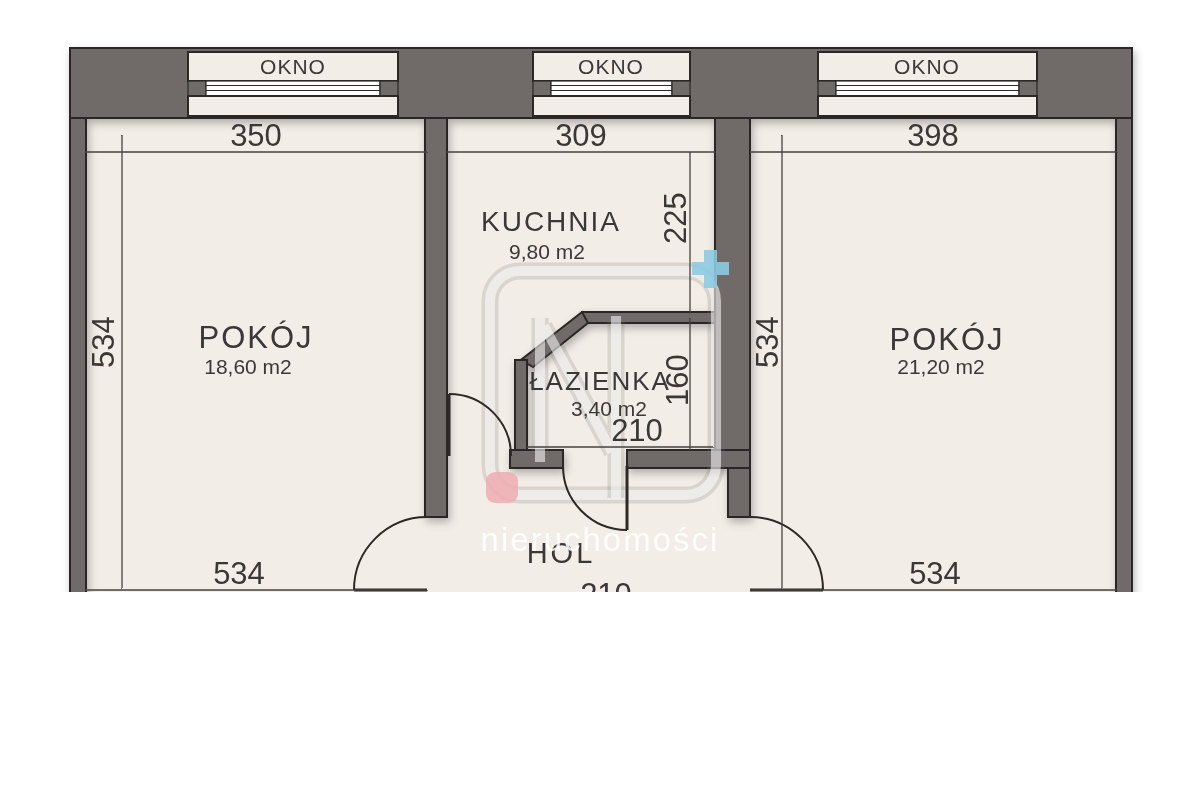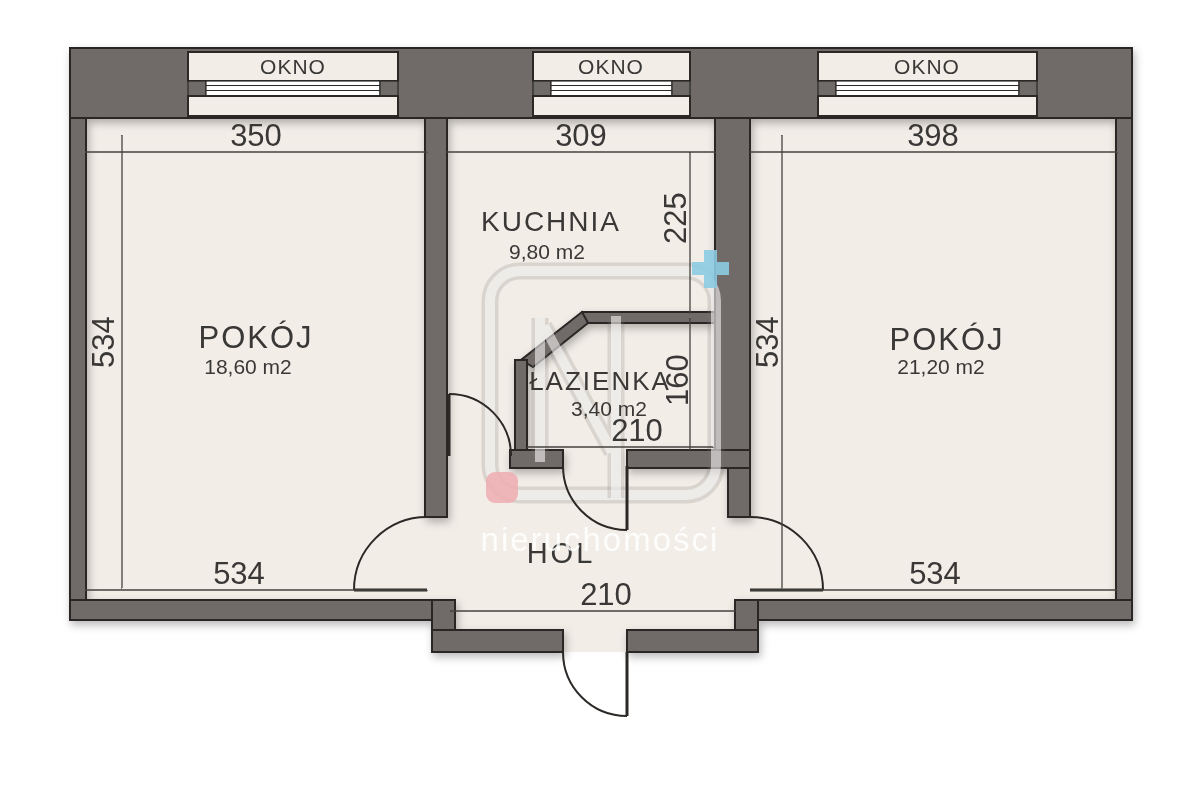--- a/index.html
+++ b/index.html
@@ -1,17 +1,17 @@
 <!DOCTYPE html>
 <html style="--background: #ffffff; --wall: #6f6b68; --wall-outline: #2b2826; --floor: #f2ede7; --dim-line: #45423f; --text: #3a3837; --watermark-blue: #8ccbe2; --watermark-pink: #efadb2; --watermark-white: rgba(255,255,255,0.55);"><head>
 <meta charset="utf-8">
 <title>Floor plan</title>
 <style>
   html,body{margin:0;padding:0;background:var(--background,#fff);}
-  .stage{width:1200px;height:800px;position:relative;background:var(--background,#fff);overflow:hidden;}
+  .stage{width:1200px;height:592px;position:relative;background:var(--background,#fff);overflow:hidden;}
   svg{display:block;}
   text{font-family:"Liberation Sans","DejaVu Sans",sans-serif;}
   .wall{fill:var(--wall);stroke:var(--wall-outline);stroke-width:2;}
   .floor{fill:var(--floor);}
   .win-box{fill:var(--floor);stroke:var(--wall-outline);stroke-width:2;}
   .win-glass{fill:#ffffff;stroke:var(--wall-outline);stroke-width:1.2;}
   .win-end{fill:var(--wall);stroke:var(--wall-outline);stroke-width:1.2;}
   .win-line{stroke:var(--wall-outline);stroke-width:1;}
   .door-arc{fill:none;stroke:var(--wall-outline);stroke-width:2;}
   .door-leaf{stroke:var(--wall-outline);stroke-width:3;}

